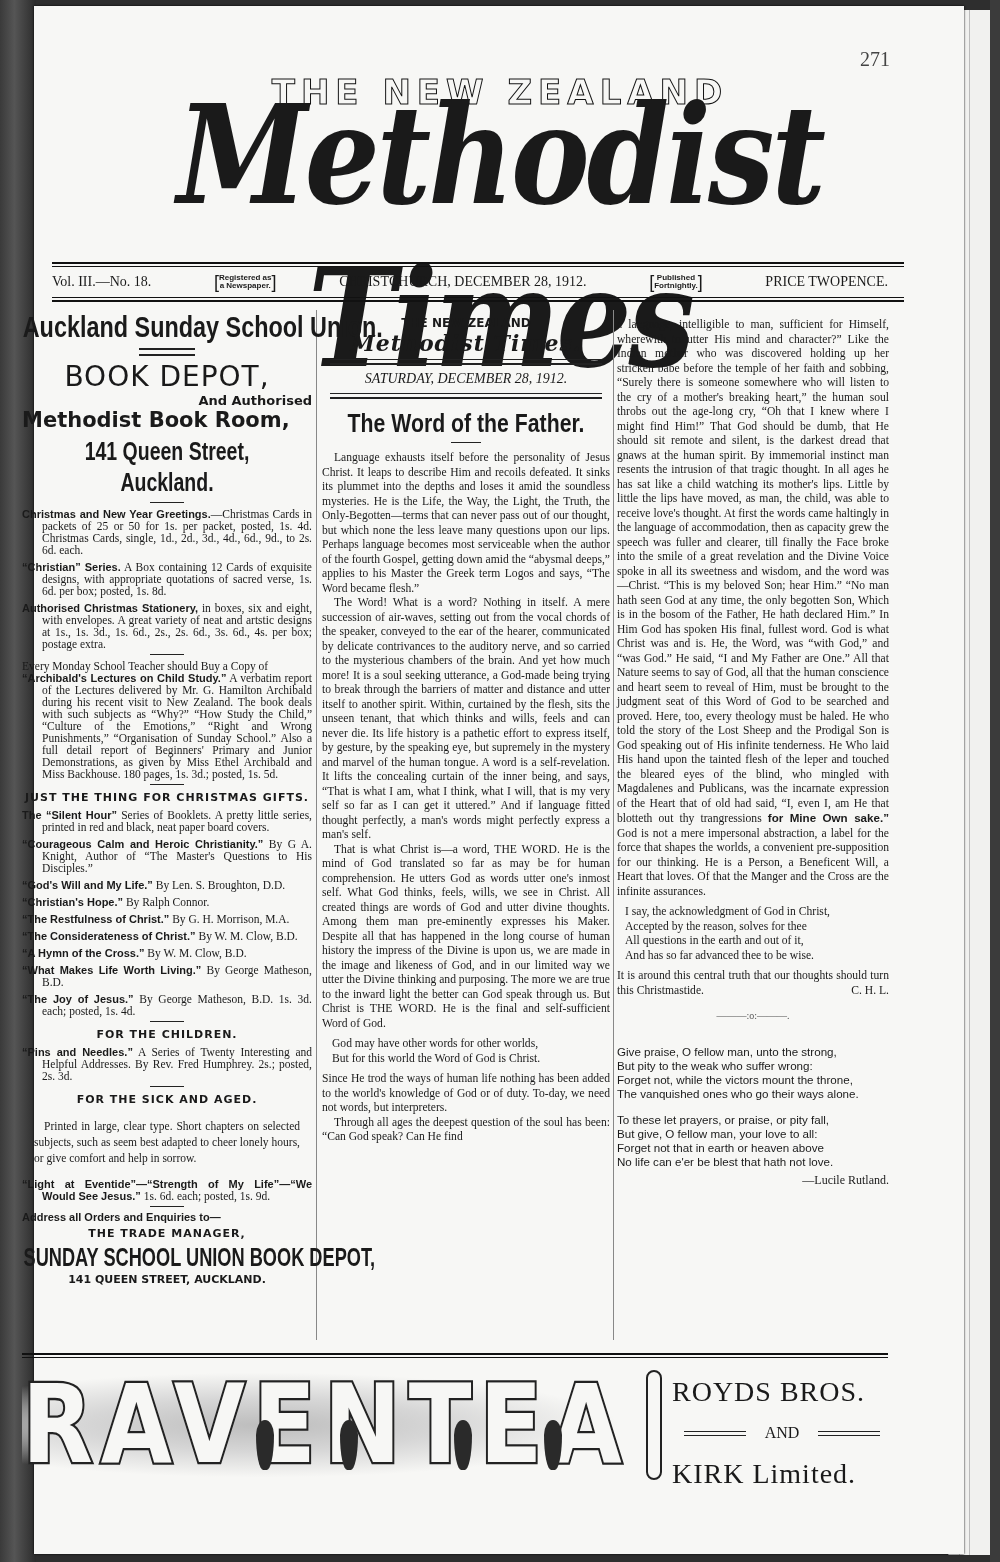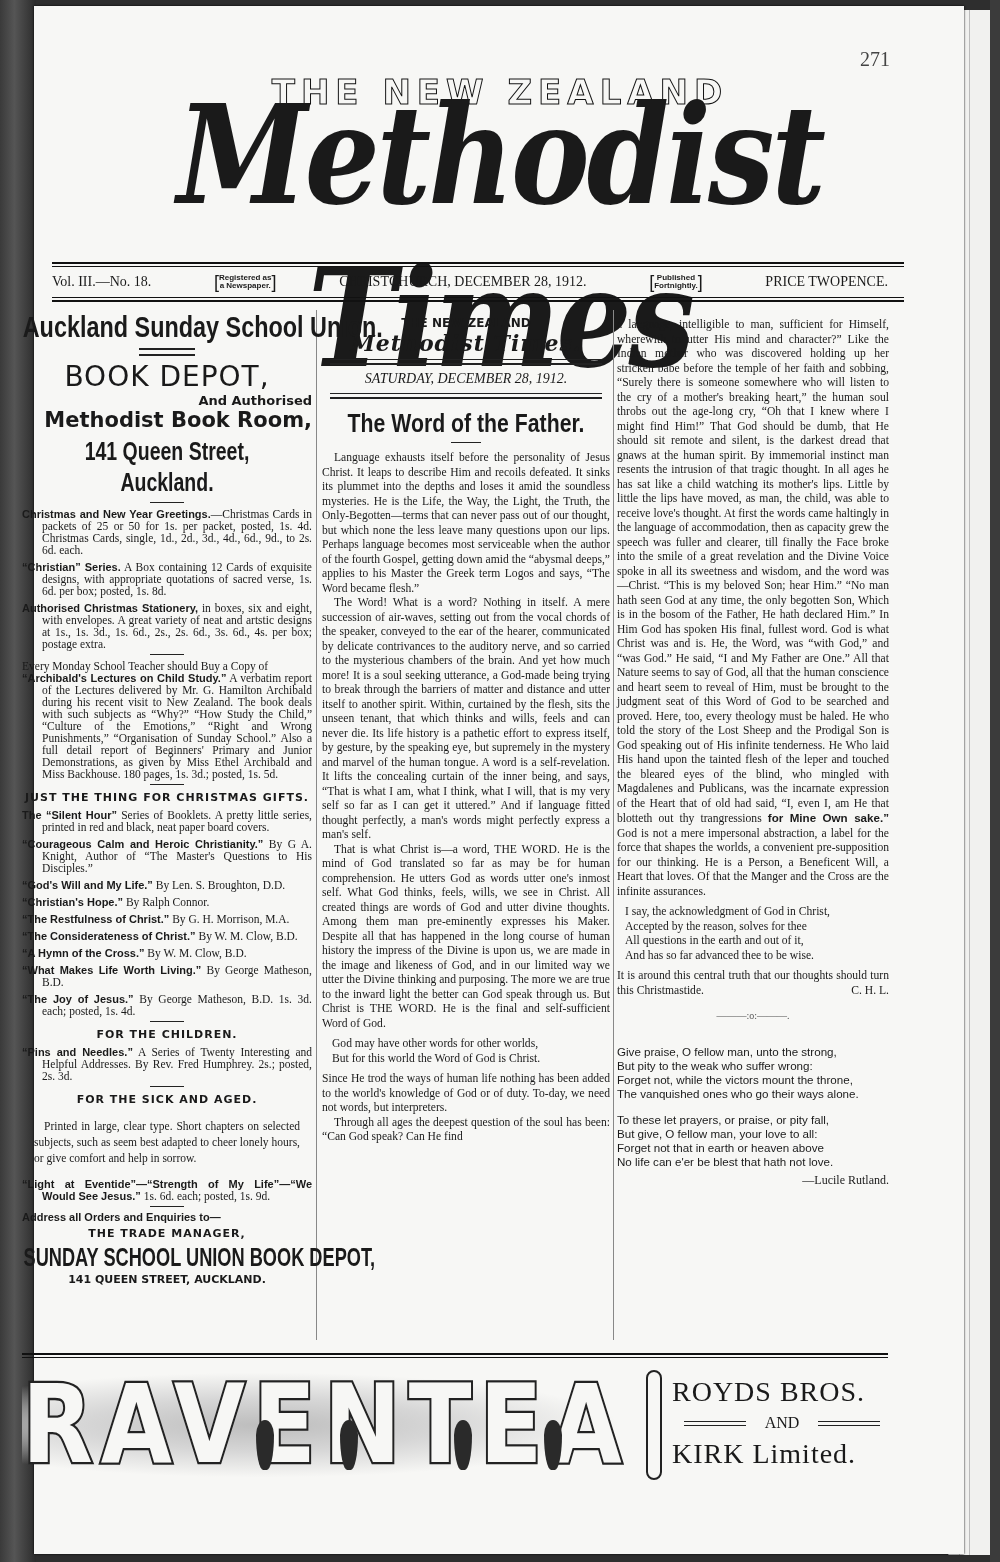--- a/index.html
+++ b/index.html
@@ -64,21 +64,21 @@
     .col { position: absolute; top: 310px; }
     .col-left { left: 22px; width: 290px; }
     .col-mid { left: 322px; width: 288px; }
     .col-right { left: 617px; width: 272px; }
     .col-divider { position: absolute; width: 1px; background: #888; top: 310px; height: 1030px; }
 
     .ad-title { font-family: "Liberation Sans", sans-serif; font-weight: bold; text-align: center; transform: scaleX(0.78); transform-origin: center; white-space: nowrap; }
     .ad-t1 { font-size: 30px; margin: 0 -40px; }
     .ad-book { font-family: "DejaVu Sans", sans-serif; font-weight: normal; font-size: 28px; text-align: center; letter-spacing: 1px; margin-top: 4px; }
     .ad-auth { font-family: "DejaVu Sans", sans-serif; font-weight: bold; font-size: 13px; text-align: right; }
-    .ad-room { font-family: "DejaVu Sans", sans-serif; font-weight: bold; font-size: 21px; text-align: right; }
+    .ad-room { font-family: "DejaVu Sans", sans-serif; font-weight: bold; font-size: 21px; text-align: left; }
     .ad-addr { font-family: "Liberation Sans", sans-serif; font-weight: bold; font-size: 26px; text-align: center; transform: scaleX(0.75); margin-top: 4px; }
     .short-rule { width: 34px; height: 1px; background: #222; margin: 4px auto; }
     .double-rule { width: 56px; height: 4px; border-top: 2px solid #222; border-bottom: 2px solid #222; margin: 4px auto; }
 
     .entry { font-size: 11.5px; line-height: 12px; margin: 5px 0 0 0; padding-left: 20px; text-indent: -20px; text-align: justify; }
     .entry b { font-family: "Liberation Sans", sans-serif; font-size: 11px; }
     .para { font-size: 11.5px; line-height: 16px; text-align: justify; margin: 12px; }
     .sec-head { font-family: "DejaVu Sans", sans-serif; font-weight: bold; font-size: 11px; text-align: center; letter-spacing: 1px; margin: 6px 0 4px; }
     .trade-addr { font-family: "Liberation Sans", sans-serif; font-weight: bold; font-size: 11px; margin-top: 4px; }
     .trade-mgr { font-family: "DejaVu Sans", sans-serif; font-weight: bold; font-size: 11px; text-align: center; letter-spacing: 1px; margin-top: 4px; }
@@ -113,21 +113,21 @@
       paint-order: stroke fill;
     }
     .raven-gap { display: inline-block; width: 56px; }
     .bird { position: absolute; bottom: 8px; width: 18px; height: 50px; background: #2a2a2a; border-radius: 50% 50% 40% 40% / 30% 30% 70% 70%; }
     .oval-bar {
       position: absolute; left: 646px; top: 1370px; width: 12px; height: 106px;
       border: 2px solid #222; border-radius: 8px;
     }
     .royds { position: absolute; left: 672px; top: 1376px; width: 220px; text-align: left; font-family: "Liberation Serif", serif; }
     .royds .l1 { font-size: 28px; letter-spacing: 1px; }
-    .royds .l2 { font-size: 16px; margin: 6px 0; display: flex; align-items: center; justify-content: center; gap: 19px; }
+    .royds .l2 { font-size: 16px; margin: 16px 0; display: flex; align-items: center; justify-content: center; gap: 19px; }
     .royds .l2 .dbl { width: 62px; height: 3px; border-top: 1px solid #222; border-bottom: 1px solid #222; }
     .royds .l3 { font-size: 28px; letter-spacing: 1px; }
   </style>
 </head>
 <body>
 
 <div class="binding-left"></div>
 <div class="page-edge"></div>
 <div class="right-dark"></div>
 

